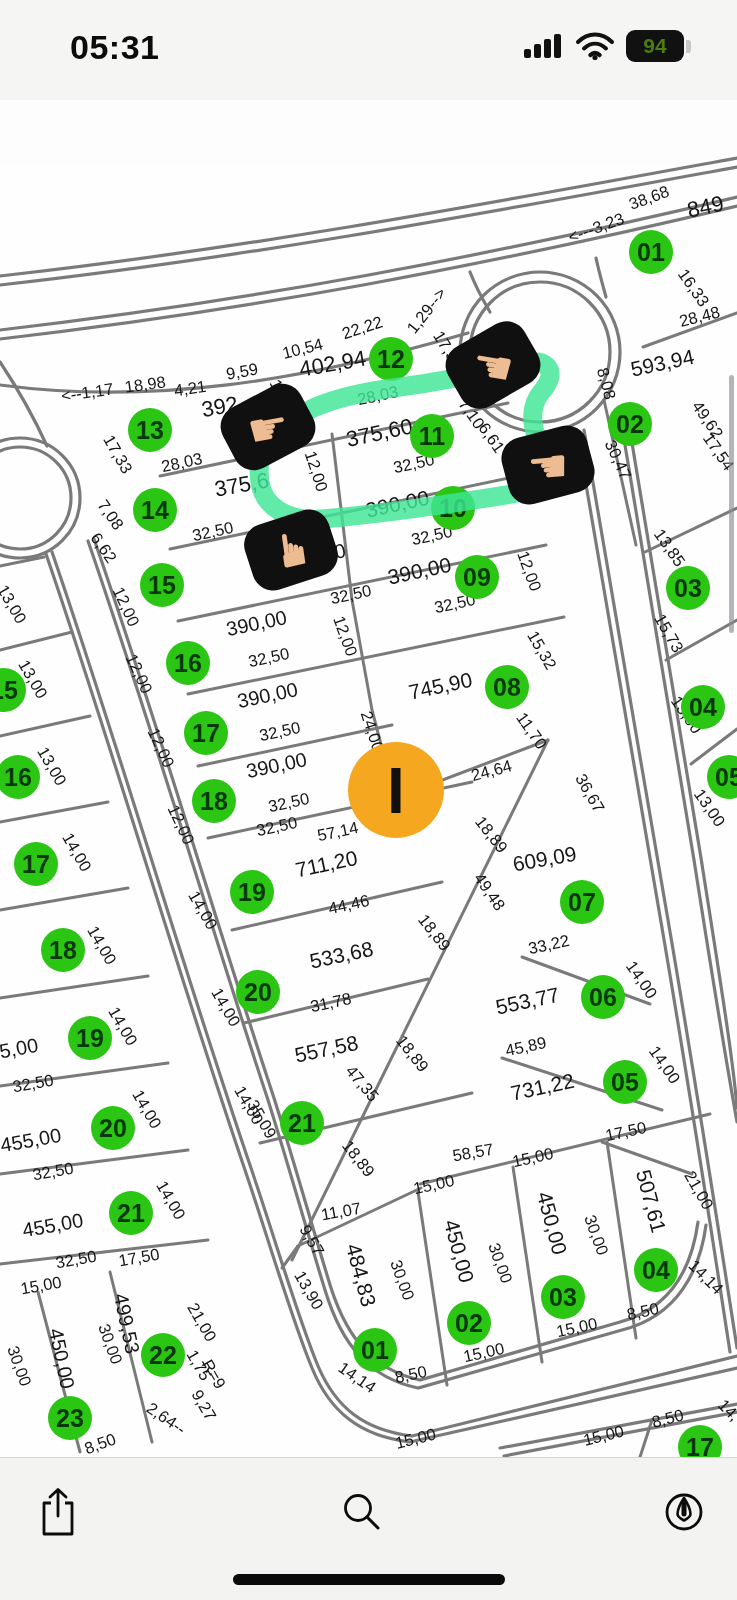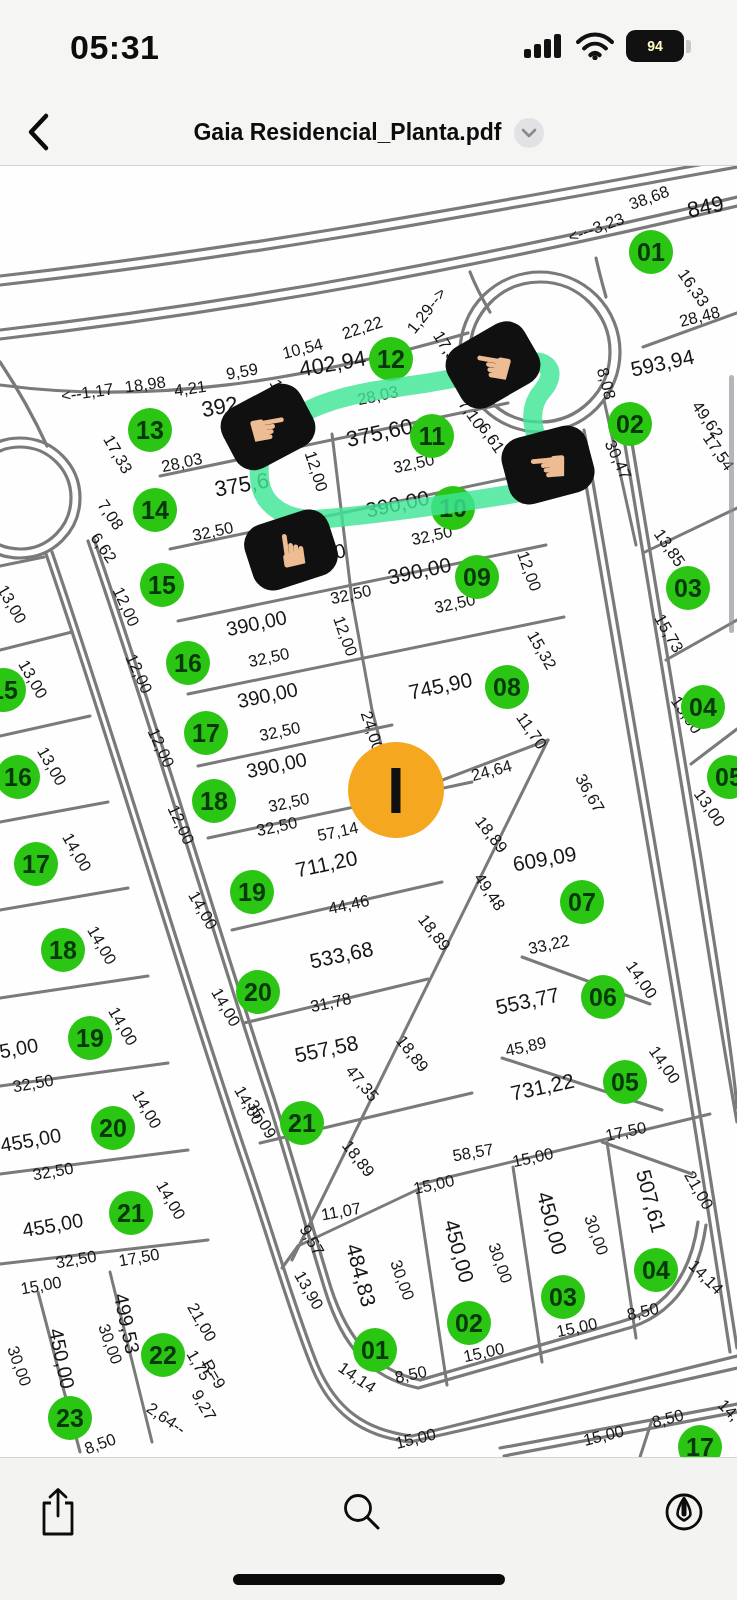--- a/index.html
+++ b/index.html
@@ -5,21 +5,21 @@
   html,body{margin:0;padding:0;background:#e9e9e9;}
   #screen{position:relative;width:737px;height:1600px;background:#fdfdfd;overflow:hidden;
           font-family:"Liberation Sans",sans-serif;-webkit-font-smoothing:antialiased;}
   #plan-svg{position:absolute;left:0;top:0;z-index:1;}
   
   .status-bar{position:absolute;left:0;top:0;width:737px;height:100px;background:#f5f5f3;z-index:5;}
   .status-time{position:absolute;left:70px;top:28px;font-size:34px;font-weight:700;color:#0c0c0c;letter-spacing:.5px;}
   .status-right{position:absolute;right:46px;top:30px;display:flex;align-items:center;gap:11px;}
   .battery{position:relative;width:58px;height:32px;background:#111;border-radius:9px;
            display:flex;align-items:center;justify-content:center;}
-  .battery span{color:#fef9c3;font-size:14px;font-weight:700;}
+  .battery span{color:#4d7c0f;font-size:21px;font-weight:700;}
   .battery-nub{width:5px;height:13px;background:#c9c9c9;border-radius:0 3px 3px 0;margin-left:2px;}
   .nav-bar{position:absolute;left:0;top:100px;width:737px;height:65px;background:#f5f5f3;z-index:5;
            border-bottom:1px solid rgba(0,0,0,.14);display:flex;align-items:center;}
   .back-btn{position:absolute;left:16px;top:8px;width:44px;height:48px;display:flex;align-items:center;justify-content:center;}
   .nav-center{position:absolute;left:0;right:0;top:0;height:100%;display:flex;align-items:center;justify-content:center;gap:12px;}
   .nav-title{font-size:23px;font-weight:700;color:#0c0c0c;}
   .disclosure{width:30px;height:30px;border-radius:50%;background:#e2e2e4;display:flex;align-items:center;justify-content:center;}
   .toolbar{position:absolute;left:0;top:1457px;width:737px;height:143px;background:#f3f4f1;z-index:5;
            border-top:1px solid rgba(0,0,0,.12);}
   .tb-btn{position:absolute;top:22px;width:64px;height:64px;display:flex;align-items:center;justify-content:center;}
@@ -415,35 +415,20 @@
       </svg>
       <div style="display:flex;align-items:center;">
         <div class="battery">
             <span>94</span>
           </div>
         <div class="battery-nub"></div>
       </div>
     </div>
   </div>
 
-  <div class="nav-bar">
-    <div class="back-btn">
-      <svg width="26" height="40" viewBox="0 0 26 40">
-        <path d="M21,4 L6,20 L21,36" fill="none" stroke="#0c0c0c" stroke-width="4.5" stroke-linecap="round" stroke-linejoin="round"></path>
-      </svg>
-    </div>
-    <div class="nav-center">
-      <span class="nav-title">Gaia Residencial_Planta.pdf</span>
-      <div class="disclosure">
-        <svg width="16" height="10" viewBox="0 0 16 10">
-          <path d="M2,2 L8,8 L14,2" fill="none" stroke="#8a8a8e" stroke-width="2.6" stroke-linecap="round" stroke-linejoin="round"></path>
-        </svg>
-      </div>
-    </div>
-  </div>
 
   <div class="toolbar">
     <div class="tb-btn tb-share">
       <svg width="44" height="52" viewBox="0 0 44 52">
         <path d="M15,17 H8 V48 H36 V17 H29" fill="none" stroke="#0c0c0c" stroke-width="2.8" stroke-linejoin="round"></path>
         <path d="M22,30 V4 M14,11 L22,3.5 L30,11" fill="none" stroke="#0c0c0c" stroke-width="2.8" stroke-linecap="round" stroke-linejoin="round"></path>
       </svg>
     </div>
     <div class="tb-btn tb-search">
       <svg width="46" height="46" viewBox="0 0 46 46">

